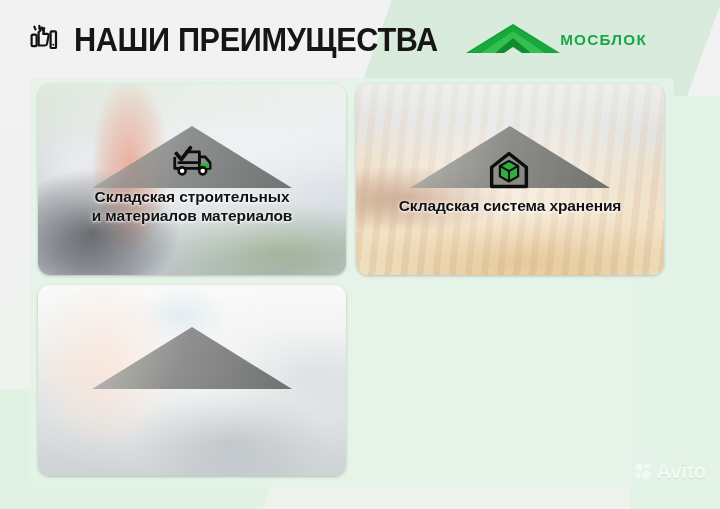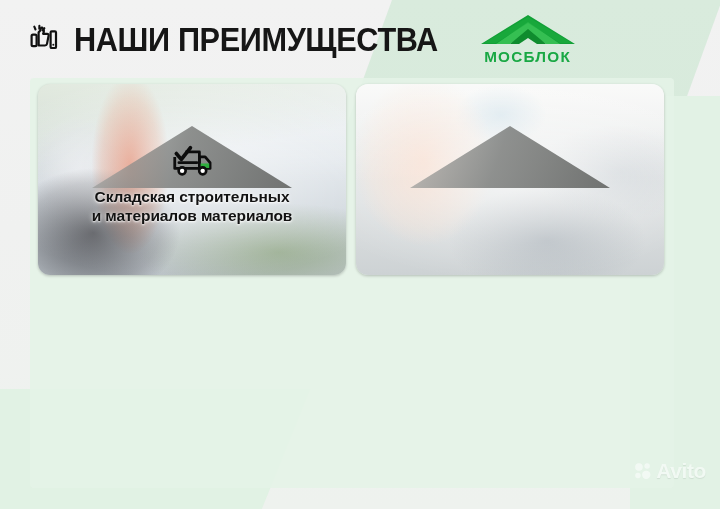--- a/index.html
+++ b/index.html
@@ -87,21 +87,20 @@
     letter-spacing: -0.4px;
     color: #161616;
     white-space: nowrap;
     transform: scaleX(.93);
     transform-origin: left center;
     line-height: 1;
   }
   .brand {
     margin-left: auto;
     display: flex;
-    flex-direction: column;
     align-items: center;
     justify-content: center;
     padding-right: 6px;
   }
   .brand-mark { width: 96px; height: 34px; display: block; }
   .brand-name {
     font-size: 15px;
     font-weight: 700;
     letter-spacing: 1.2px;
     color: #19a844;
@@ -312,20 +311,39 @@
         </svg>
       </span>
       <div class="card-title">
         <span class="ln">Складская строительных</span>
         <span class="ln">и материалов материалов</span>
       </div>
     </div>
   </div>
 
 
+  <div class="card">
+    <div class="photo photo-warehouse"></div>
+    <div class="sheen"></div>
+    <div class="veil"></div>
+    <div class="tri"></div>
+    <div class="content">
+      <span class="card-icon">
+        <svg viewBox="0 0 48 46" width="44" height="42" aria-hidden="true">
+          <path d="M5 20 L24 5 L43 20 V41 H5 Z" fill="none" stroke="#0d0d0d" stroke-width="3.8" stroke-linejoin="round"></path>
+          <path d="M24 13 L34 18.6 V30 L24 35.6 L14 30 V18.6 Z" fill="#2fae3e" stroke="#0d0d0d" stroke-width="2.4" stroke-linejoin="round"></path>
+          <path d="M14 18.6 L24 24.2 L34 18.6" fill="none" stroke="#0d0d0d" stroke-width="2.2"></path>
+          <path d="M24 24.2 V35.6" fill="none" stroke="#0d0d0d" stroke-width="2.2"></path>
+        </svg>
+      </span>
+      <div class="card-title">
+        <span class="ln">Складская система хранения</span>
+      </div>
+    </div>
+  </div>
 
   <div class="card">
     <div class="photo photo-laptop"></div>
     <div class="sheen"></div>
     <div class="veil"></div>
     <div class="tri"></div>
   </div>
 
 </div>
 

